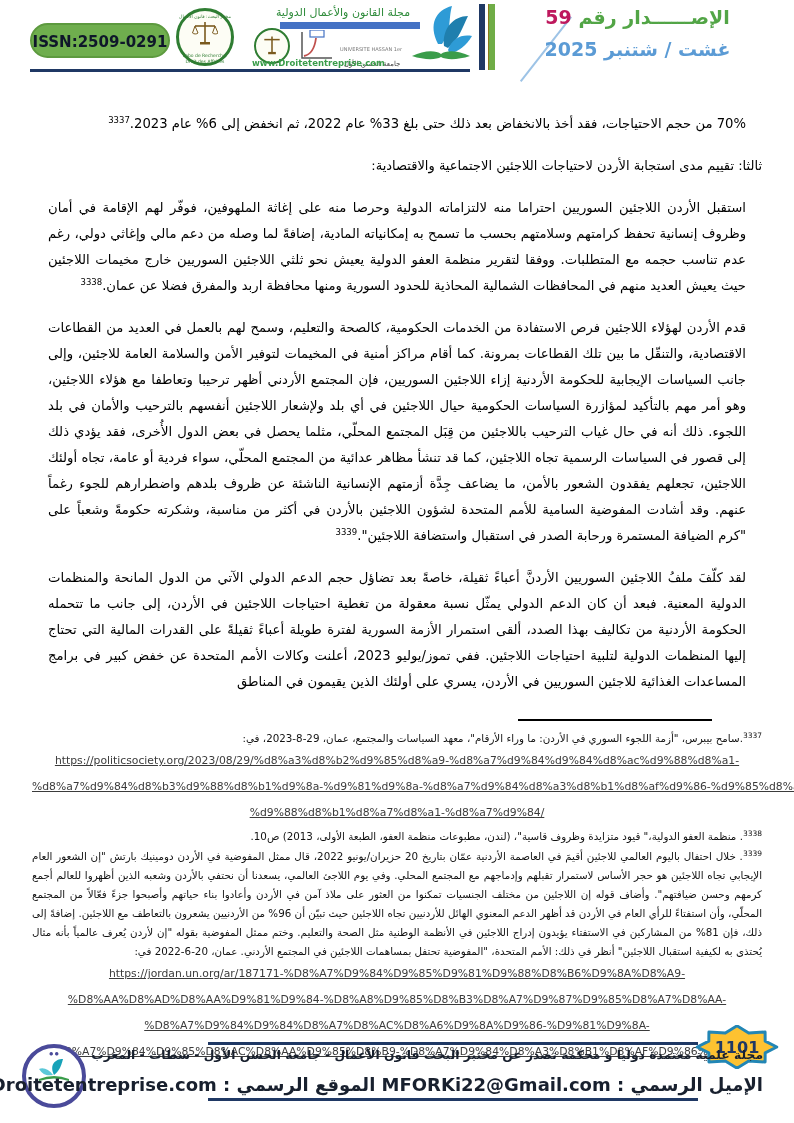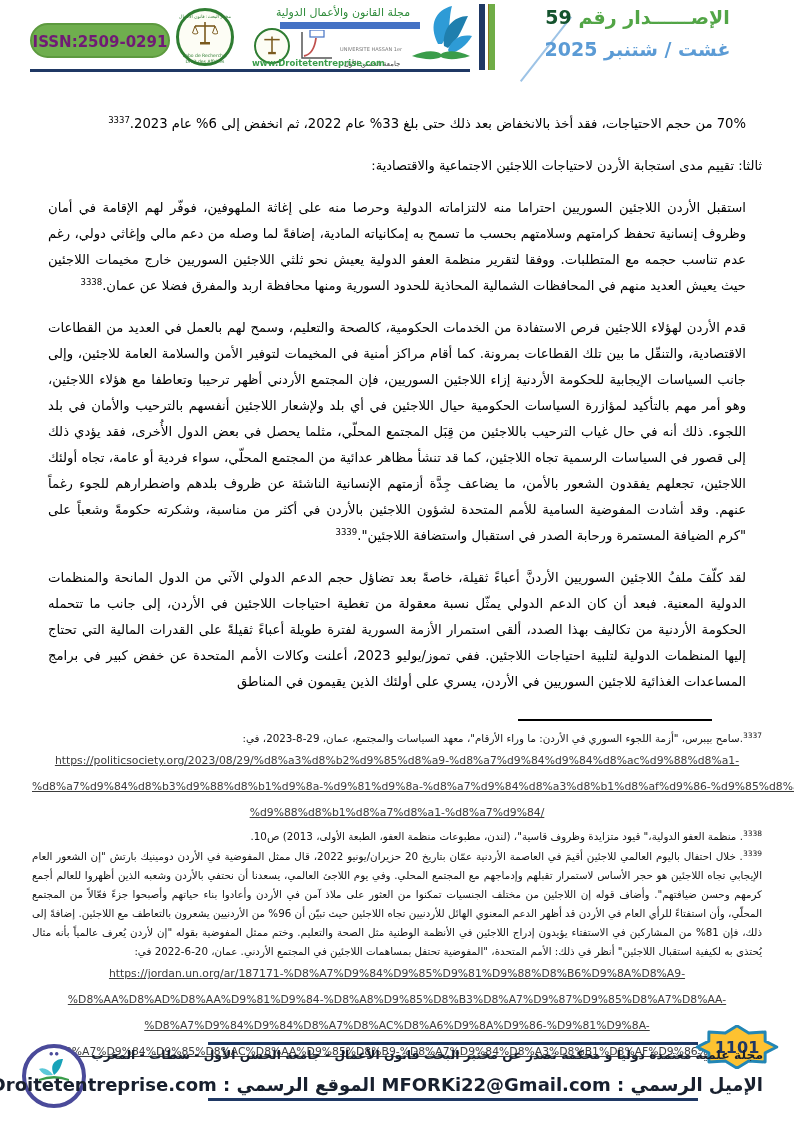--- a/index.html
+++ b/index.html
@@ -3,21 +3,21 @@
 <meta charset="utf-8">
 <style>
   html,body{margin:0;padding:0;background:#e8e8e8;}
   .page{
     position:relative;width:794px;height:1123px;margin:0 auto;background:#ffffff;
     overflow:hidden;font-family:"DejaVu Sans",sans-serif;color:#000;
   }
   
   .issn-pill{
     position:absolute;left:30px;top:23px;width:140px;height:35px;background:#6fae4e;
-    border-radius:18px;color:#701a75;font-weight:bold;font-size:15px;line-height:35px;
+    border-radius:18px;color:#0f172a;font-weight:bold;font-size:15px;line-height:35px;
     text-align:center;border:2px solid #5d9a3f;box-sizing:border-box;
   }
   .lab-seal{
     position:absolute;left:176px;top:8px;width:58px;height:58px;border-radius:50%;
     border:3px solid #2f7d32;background:#fdfdf5;box-sizing:border-box;text-align:center;
   }
   .lab-seal .seal-txt{display:block;font-size:4.5px;color:#2f7d32;line-height:6px;margin-top:3px;}
   .banner{
     position:absolute;left:252px;top:6px;width:218px;height:63px;background:#fff;
   }
@@ -38,21 +38,21 @@
   }
   .bird-graphic{position:absolute;left:408px;top:4px;}
   .chart-icon{position:absolute;left:48px;top:24px;}
   .header-rule{position:absolute;left:30px;top:69px;width:440px;height:3px;background:#1f3864;}
   .vbar-navy{position:absolute;left:479px;top:4px;width:6px;height:66px;background:#1f3864;}
   .vbar-green{position:absolute;left:488px;top:4px;width:6px;height:66px;background:#70ad47;border-left:1px solid #8a7a1a;}
   .issue-line1{
     position:absolute;left:505px;top:6px;width:265px;direction:rtl;text-align:center;
     font-size:19px;font-weight:bold;color:#52a546;white-space:nowrap;
   }
-  .issue-num{color:#14532d;margin-top:48px;}
+  .issue-num{color:#be185d;margin-top:48px;}
   .issue-line2{
     position:absolute;left:505px;top:38px;width:265px;direction:rtl;text-align:center;
     font-size:19px;font-weight:bold;color:#5b9bd5;white-space:nowrap;
   }
   .diag-line{
     position:absolute;left:545px;top:8px;width:1.5px;height:82px;background:#9dc3e6;
     transform:rotate(38deg);transform-origin:center;
   }
   
   .body-text{

